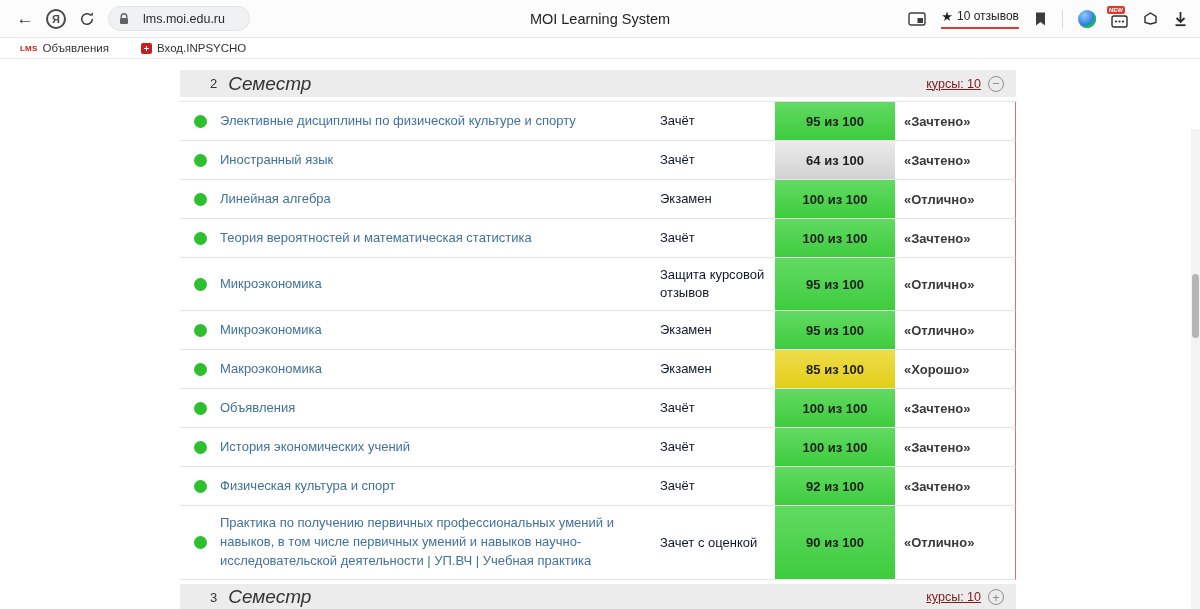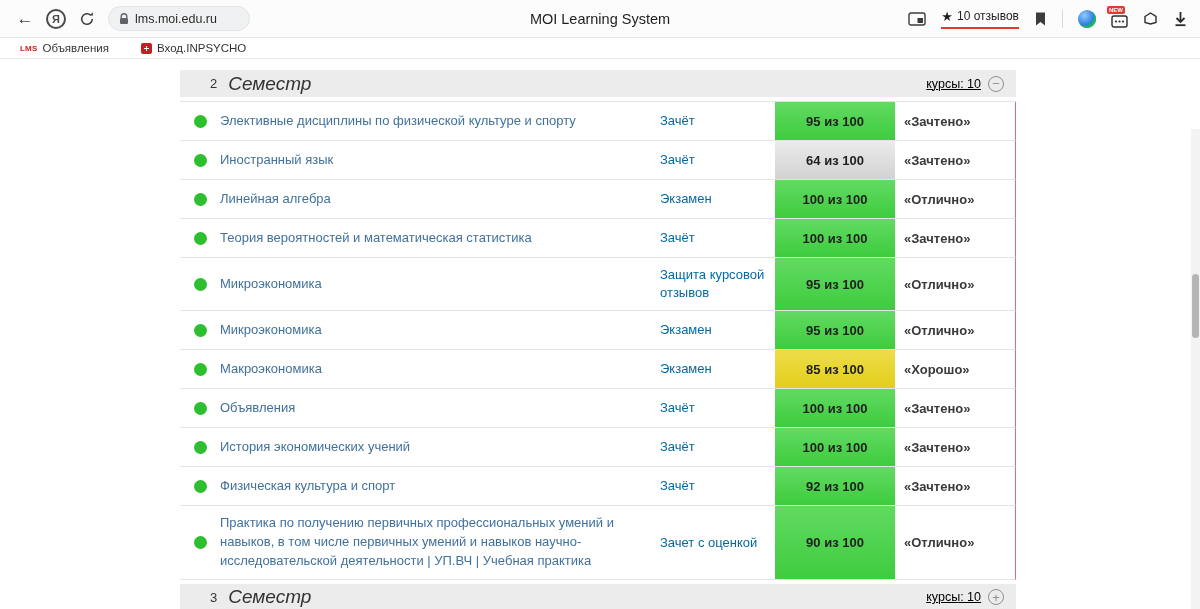--- a/index.html
+++ b/index.html
@@ -19,21 +19,21 @@
     width:26px; height:26px; display:flex; align-items:center; justify-content:center;
     color:#3c3c3c; font-size:17px; cursor:pointer; flex:0 0 auto;
   }
   .ya-circle {
     width:20px; height:20px; border:2px solid #4a4a4a; border-radius:50%;
     display:flex; align-items:center; justify-content:center;
     font-size:11px; font-weight:bold; color:#4a4a4a; margin:0 8px; cursor:pointer; flex:0 0 auto;
   }
   .addr {
     margin-left:8px; height:25px; width:142px; background:#f0f1f2; border:1px solid #e3e4e6;
-    border-radius:13px; display:flex; align-items:center; padding:0 10px; gap:6px; cursor:pointer; flex:0 0 auto;
+    border-radius:13px; display:flex; align-items:center; padding:0 10px; gap:14px; cursor:pointer; flex:0 0 auto;
   }
   .addr-text { font-size:12.5px; color:#2b2b2b; white-space:nowrap; }
   .chrome-title {
     position:absolute; left:0; right:0; text-align:center;
     font-size:14.5px; color:#1e1e1e; pointer-events:none;
   }
   .chrome-right { margin-left:auto; display:flex; align-items:center; gap:15px; z-index:1; }
   .reviews {
     display:flex; align-items:center; gap:4px; font-size:12px; color:#1e1e1e;
     border-bottom:2px solid #e0392e; padding-bottom:3px; cursor:pointer;
@@ -74,42 +74,42 @@
 
   .sem-header {
     background:#ececec; height:27px; display:flex; align-items:center;
     padding:0 12px 0 30px; color:#333;
   }
   .sem-header.open { margin-bottom:4px; }
   .sem-header.closed { margin-top:4px; }
   .sem-num { font-size:13px; }
   .sem-name { font-size:19px; margin-left:11px;font-style:italic; }
   .sem-right { margin-left:auto; display:flex; align-items:center; gap:7px; }
-  .courses-count { font-size:12.5px; color:#000000; text-decoration:underline; cursor:pointer; }
+  .courses-count { font-size:12.5px; color:#7f1d1d; text-decoration:underline; cursor:pointer; }
   .circle-btn {
     width:16px; height:16px; border-radius:50%; border:1px solid #8f8f8f; color:#8f8f8f;
     display:flex; align-items:center; justify-content:center;
     font-size:13px; line-height:1; cursor:pointer; background:#ececec;
   }
 
   .table-body { border-top:1px solid #e4e4e4; }
   .row {
     display:flex; align-items:stretch; min-height:39px; background:#fff;
     border-bottom:1px solid #e4e4e4; border-right:1px solid #e36c6c;
   }
   .cell-dot { width:40px; display:flex; align-items:center; justify-content:center; flex:0 0 auto; }
   .dot { width:13px; height:13px; border-radius:50%; background:#2ebf2e; }
   .cell-name {
     width:430px; flex:0 0 auto; display:flex; align-items:center;
     padding:8px 12px 8px 0; line-height:1.45;
   }
   .course-link { color:#41719c; }
   .cell-type {
     width:125px; flex:0 0 auto; display:flex; align-items:center;
-    padding:8px 8px 8px 10px; color:#0369a1; line-height:1.4;
+    padding:8px 8px 8px 10px; color:#0f172a; line-height:1.4;
   }
   .cell-score {
     width:120px; flex:0 0 auto; display:flex; align-items:center; justify-content:center;
     font-weight:600; color:#1f1f1f;
   }
   .badge-green  { background:linear-gradient(#62da62,#3ecc3e); }
   .badge-gray   { background:linear-gradient(#ebebeb,#d2d2d2); }
   .badge-yellow { background:linear-gradient(#eedd4a,#e2ce1a); }
   .cell-grade { flex:1; display:flex; align-items:center; padding-left:9px; color:#3a3a3a;font-weight:bold; }
 

